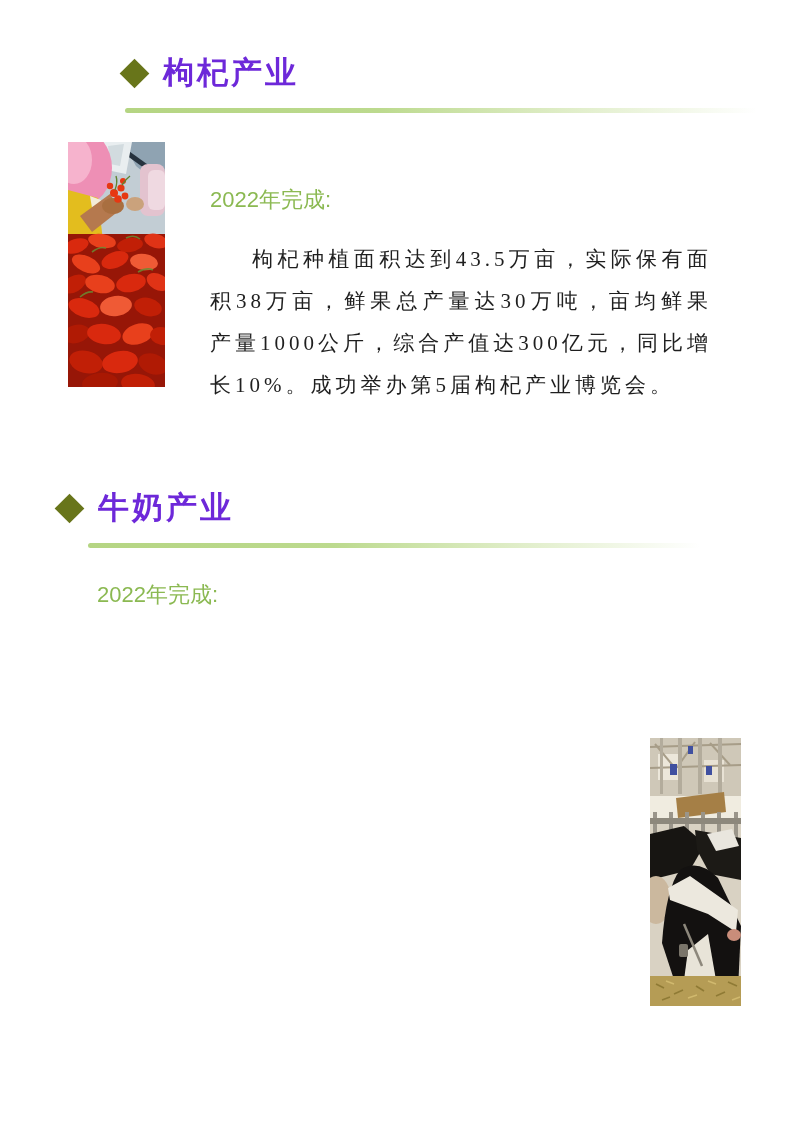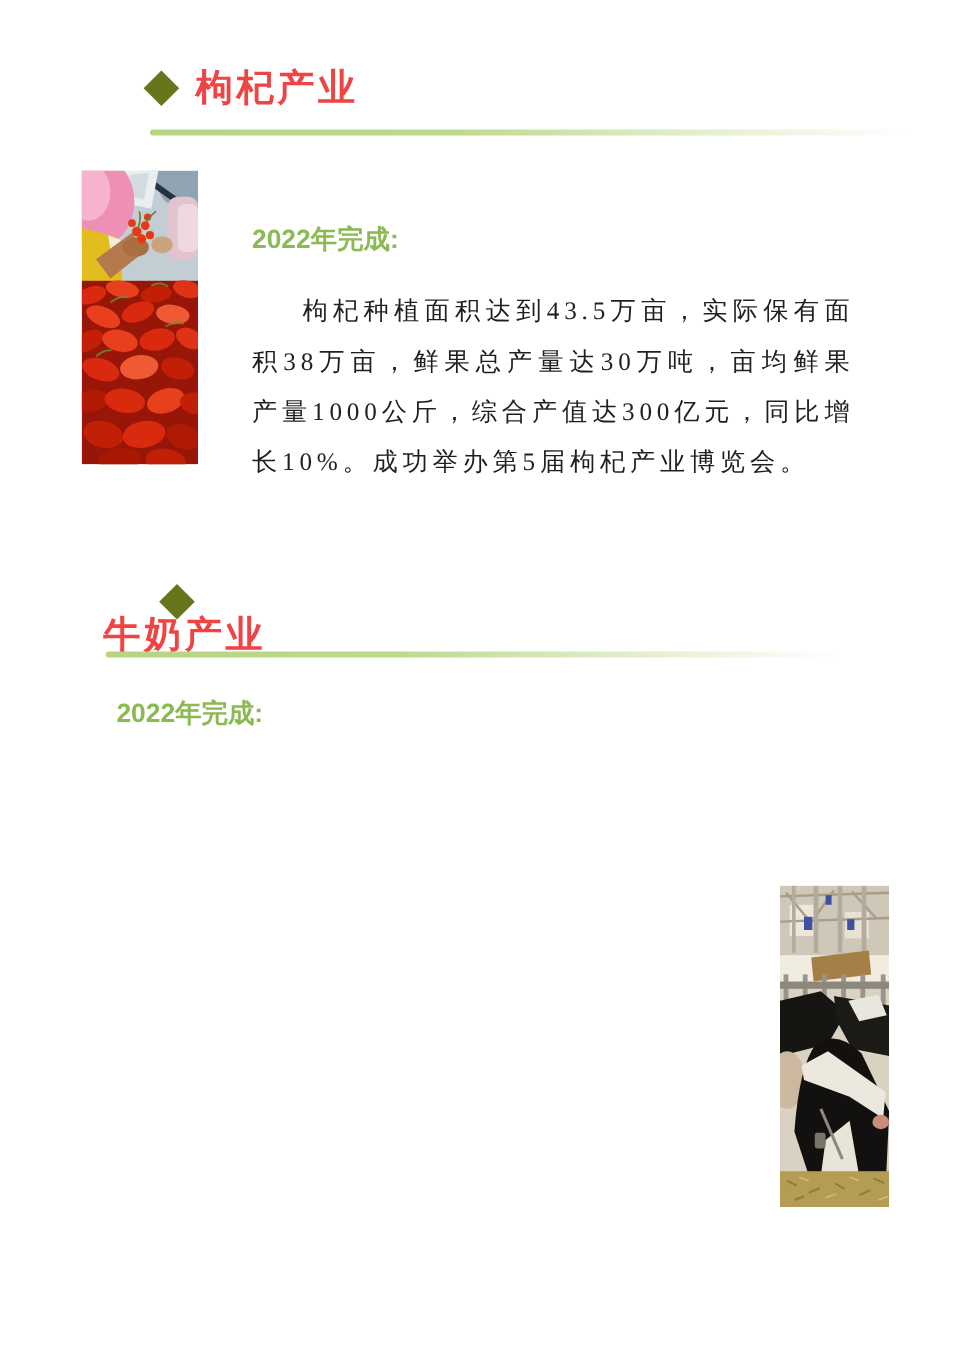--- a/index.html
+++ b/index.html
@@ -7,30 +7,30 @@
     position:relative;width:800px;height:1131px;background:#ffffff;
     overflow:hidden;font-family:"Liberation Serif","DejaVu Serif",serif;
   }
   .section-header{position:absolute;display:flex;align-items:center;}
   .diamond{
     width:21px;height:21px;background:#68751a;transform:rotate(45deg);
     flex:0 0 auto;margin:0 4px;
   }
   .section-title{
     font-family:"Liberation Sans","DejaVu Sans",sans-serif;
-    font-weight:bold;font-size:31px;color:#ef4444;letter-spacing:3px;
+    font-weight:bold;font-size:31px;color:#6d28d9;letter-spacing:3px;
     margin-left:14px;white-space:nowrap;line-height:34px;
   }
   .gradient-rule{
     position:absolute;height:5px;border-radius:3px;
     background:linear-gradient(90deg,#b5d583 0%,#bcda8e 40%,rgba(198,223,155,0.55) 70%,rgba(220,236,196,0) 100%);
   }
   .completed-label{
     position:absolute;font-family:"Liberation Sans","DejaVu Sans",sans-serif;
-    font-size:22px;font-weight:700;color:#8bb952;line-height:24px;white-space:nowrap;
+    font-size:22px;font-weight:400;color:#8bb952;line-height:24px;white-space:nowrap;
   }
   .body-para{
     position:absolute;font-size:21px;color:#1f1f1f;letter-spacing:4px;
     text-align:justify;text-indent:2em;margin:0;
   }
   .para-goji{line-height:42px;}
   .para-milk{line-height:43px;}
   .photo{position:absolute;overflow:hidden;}
   .photo svg{display:block;width:100%;height:100%;}
 </style>
@@ -106,21 +106,21 @@
         <path d="M70,130 q9,-5 15,-2"></path>
           <path d="M12,155 q7,-6 13,-5"></path>
       </g>
     </svg>
   </div>
 
   <div class="completed-label" style="left:210px;top:188px;">2022年完成:</div>
 
   <p class="body-para para-goji" style="left:210px;top:238px;width:502px;">枸杞种植面积达到43.5万亩，实际保有面积38万亩，鲜果总产量达30万吨，亩均鲜果产量1000公斤，综合产值达300亿元，同比增长10%。成功举办第5届枸杞产业博览会。</p>
 
-  <div class="section-header" style="left:72px;top:491px;flex-direction:column;">
+  <div class="section-header" style="left:55px;top:491px;">
     <span class="diamond"></span>
     <span class="section-title">牛奶产业</span>
   </div>
 
   <div class="gradient-rule" style="left:88px;top:543px;width:612px;"></div>
 
   <div class="completed-label" style="left:97px;top:583px;">2022年完成:</div>
 
 
   <div class="photo" style="left:650px;top:738px;width:91px;height:268px;">

